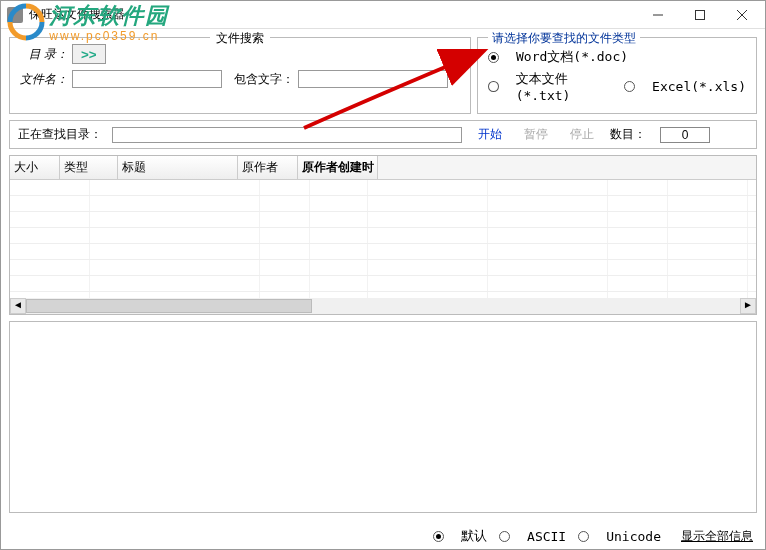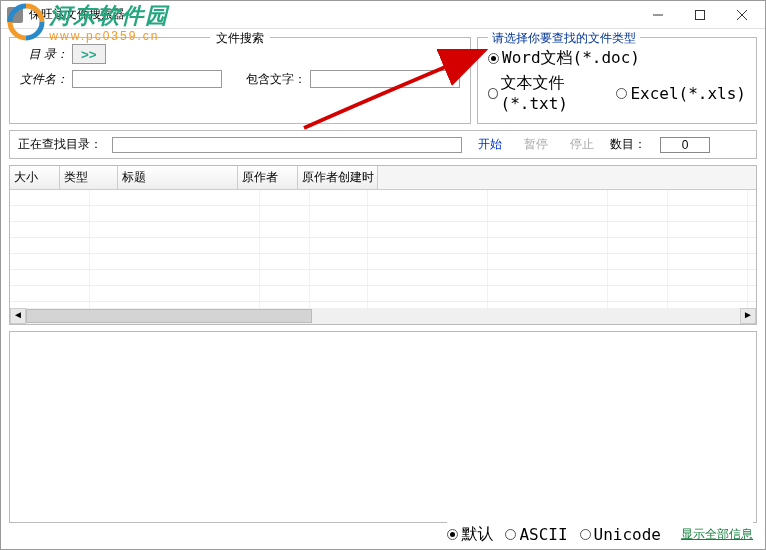--- a/index.html
+++ b/index.html
@@ -19,26 +19,26 @@
 
 .search-area { display: flex; gap: 6px; margin-bottom: 6px; }
 .left-panel { flex: 1; border: 1px solid #bbb; padding: 6px 8px; position: relative; }
 .section-title { position: absolute; top: -8px; left: 50%; transform: translateX(-50%); background: #fff; padding: 0 6px; font-size: 12px; }
 .row { display: flex; align-items: center; margin-bottom: 6px; gap: 4px; }
 .row:last-child { margin-bottom: 0; }
 .lbl { width: 50px; text-align: right; font-style: italic; }
 .dir-input { background: #003399; color: #fff; padding: 2px 4px; width: 130px; border: 1px solid #666; height: 18px; font-size: 11px; }
 .browse-btn { border: 1px solid #999; background: #f0f0f0; padding: 0 8px; height: 20px; cursor: pointer; color: #2a8; font-weight: bold; }
 .text-input { border: 1px solid #999; height: 18px; padding: 1px 3px; width: 150px; }
-.lbl2 { margin-left: 20px; }
+.lbl2 { margin-left: 8px; }
 
 .right-panel { width: 280px; border: 1px solid #bbb; padding: 6px 10px; position: relative; }
 .rp-title { position: absolute; top: -8px; left: 10px; background: #fff; padding: 0 4px; color: #003399; font-size: 12px; }
 .radio-row { display: flex; gap: 6px; margin: 4px 0; }
-.radio-item { display: flex; align-items: center; gap: 3px; cursor: pointer; font-size: 16px; font-family: SimSun, monospace; }
+.radio-item { display: flex; align-items: center; gap: 17px; cursor: pointer; font-size: 13px; font-family: SimSun, monospace; }
 .radio-circle { width: 11px; height: 11px; border: 1px solid #555; border-radius: 50%; display: inline-flex; align-items: center; justify-content: center; }
 .radio-circle.checked::after { content: ""; width: 5px; height: 5px; background: #000; border-radius: 50%; }
 
 .status-bar { border: 1px solid #bbb; padding: 5px 8px; display: flex; align-items: center; gap: 10px; margin-bottom: 6px; }
 .status-lbl { }
 .status-box { border: 1px solid #999; background: #fff; height: 16px; flex: 1; max-width: 350px; }
 .action { color: #0033cc; cursor: pointer; padding: 0 6px; }
 .action.disabled { color: #aaa; cursor: default; }
 .count-box { border: 1px solid #888; width: 50px; height: 16px; text-align: center; background: #fff; display: inline-block; margin-left: 4px; }
 
@@ -49,21 +49,21 @@
 .grid-row { height: 16px; border-bottom: 1px solid #eee; display: flex; }
 .grid-cell { border-right: 1px solid #f2f2f2; }
 .hscroll { position: absolute; bottom: 0; left: 0; right: 0; height: 16px; background: #f0f0f0; display: flex; align-items: center; }
 .hscroll .arrow { width: 16px; height: 16px; background: #e8e8e8; border: 1px solid #ccc; text-align: center; line-height: 12px; font-size: 10px; cursor: pointer; }
 .hscroll .track { flex: 1; height: 14px; position: relative; }
 .hscroll .thumb { position: absolute; left: 0; width: 40%; height: 14px; background: #d4d4d4; border: 1px solid #bbb; }
 
 .preview { border: 1px solid #bbb; height: 192px; background: #fff; }
 
 .bottom-bar { position: absolute; bottom: 1px; right: 12px; display: flex; align-items: center; gap: 12px; background: #fff; padding: 3px 0; }
-.link { color: #15803d; cursor: pointer; text-decoration: underline; margin-left: 8px; }
+.link { color: #000000; cursor: pointer; text-decoration: underline; margin-left: 8px; }
 
 .arrow-annot { position: absolute; top: 45px; left: 295px; z-index: 20; pointer-events: none; }
 </style>
 </head>
 <body>
 
 <div class="titlebar">
   <span class="title-icon"></span>
   <span class="title-text">保旺达文件搜索器</span>
   <div class="win-btn">
@@ -146,21 +146,21 @@
     <span>数目：</span>
     <span class="count-box">0</span>
   </div>
 
   <div class="table-wrap">
     <div class="table-header" id="thead">
         <div class="th" style="width: 50px;">大小</div>
         <div class="th" style="width: 58px;">类型</div>
         <div class="th" style="width: 120px;">标题</div>
         <div class="th" style="width: 60px;">原作者</div>
-        <div class="th" style="width: 80px;">原作者创建时</div>
+        <div class="th" style="width: 80px; font-weight: bold;">原作者创建时</div>
       </div>
     <div class="table-body" id="tbody">
         <div class="grid-row">
           <div class="grid-cell" style="width: 80px;"></div>
           <div class="grid-cell" style="width: 170px;"></div>
           <div class="grid-cell" style="width: 50px;"></div>
           <div class="grid-cell" style="width: 58px;"></div>
           <div class="grid-cell" style="width: 120px;"></div>
           <div class="grid-cell" style="width: 120px;"></div>
           <div class="grid-cell" style="width: 60px;"></div>

